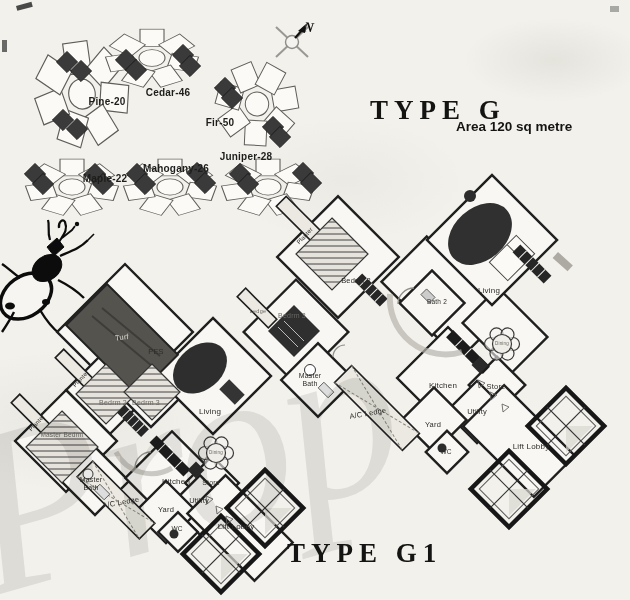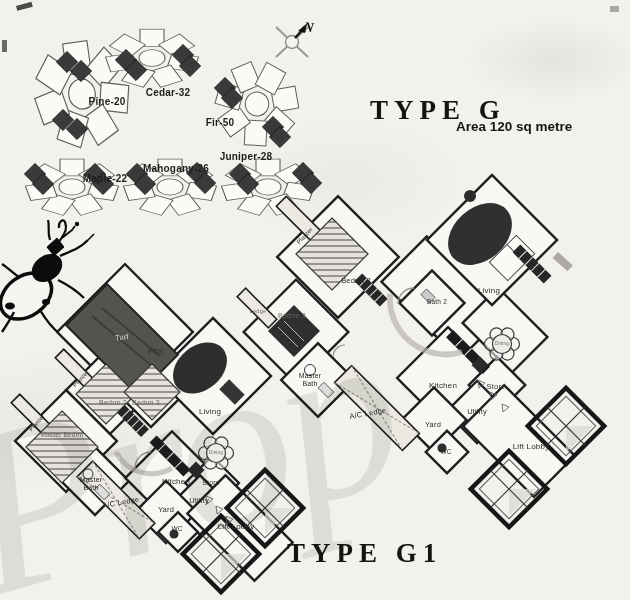--- a/index.html
+++ b/index.html
@@ -338,21 +338,21 @@
     </g>
   </svg>
 
   <div class="title-block title-serif g-title" style="left:370px;top:95px">TYPE G</div>
   <div class="title-block g-area" style="left:456px;top:119px">Area 120 sq metre</div>
 
   <div class="title-block title-serif g-title" style="left:287px;top:538px">TYPE G1</div>
 
   <div class="labels" id="labels-layer">
       <span class="key-label" style="left: 107px; top: 101px;">Pine-20</span>
-      <span class="key-label" style="left: 168px; top: 92px;">Cedar-32</span>
+      <span class="key-label" style="left: 168px; top: 92px;">Cedar-46</span>
       <span class="key-label" style="left: 220px; top: 122px;">Fir-50</span>
       <span class="key-label" style="left: 105px; top: 154px; margin-top: 24px;">Maple-22</span>
       <span class="key-label" style="left: 176px; top: 168px;">Mahogany-26</span>
       <span class="key-label" style="left: 246px; top: 156px;">Juniper-28</span>
       <span class="room-label" style="left: 305px; top: 236px; font-size: 6px; transform: translate(-50%, -50%) rotate(-47deg);">Planter</span>
       <span class="room-label" style="left: 356px; top: 281px; font-size: 7.5px; transform: translate(-50%, -50%) rotate(0deg);">Bedrm 2</span>
       <span class="room-label dim" style="left: 258px; top: 311px; font-size: 5.5px; transform: translate(-50%, -50%) rotate(0deg);">Ledge</span>
       <span class="room-label dim" style="left: 292px; top: 316px; font-size: 7px; transform: translate(-50%, -50%) rotate(0deg);">Bedrm 3</span>
       <span class="room-label" style="left: 437px; top: 302px; font-size: 6.5px; transform: translate(-50%, -50%) rotate(0deg);">Bath 2</span>
       <span class="room-label" style="left: 489px; top: 291px; font-size: 8px; transform: translate(-50%, -50%) rotate(0deg);">Living</span>

